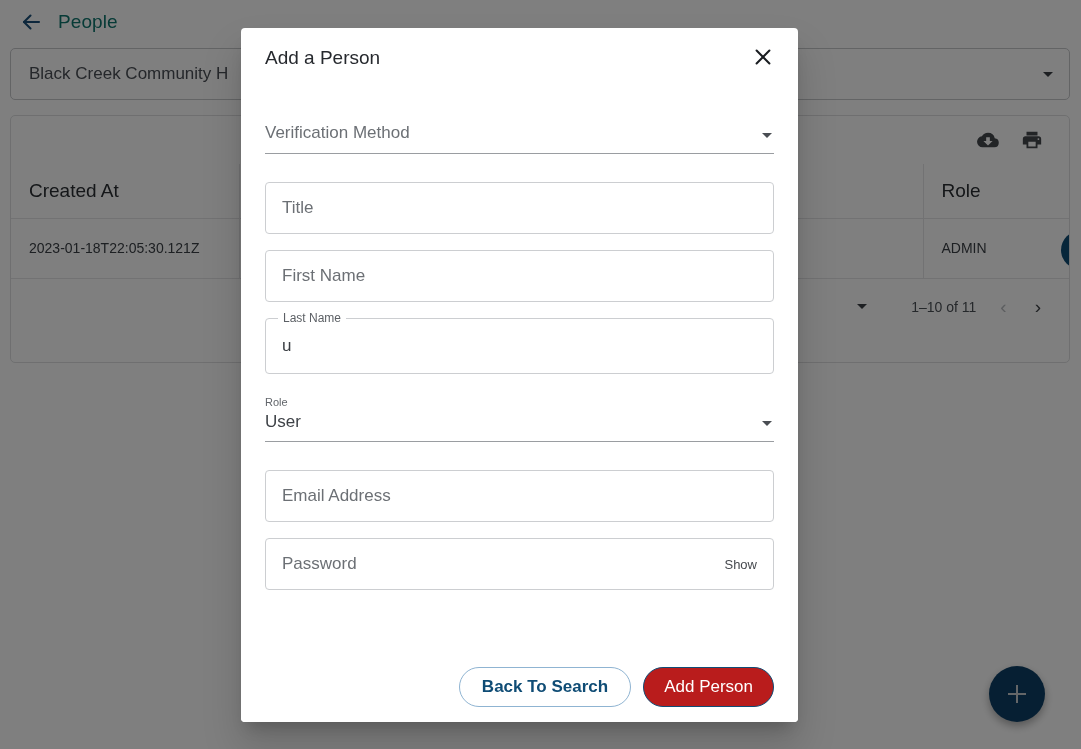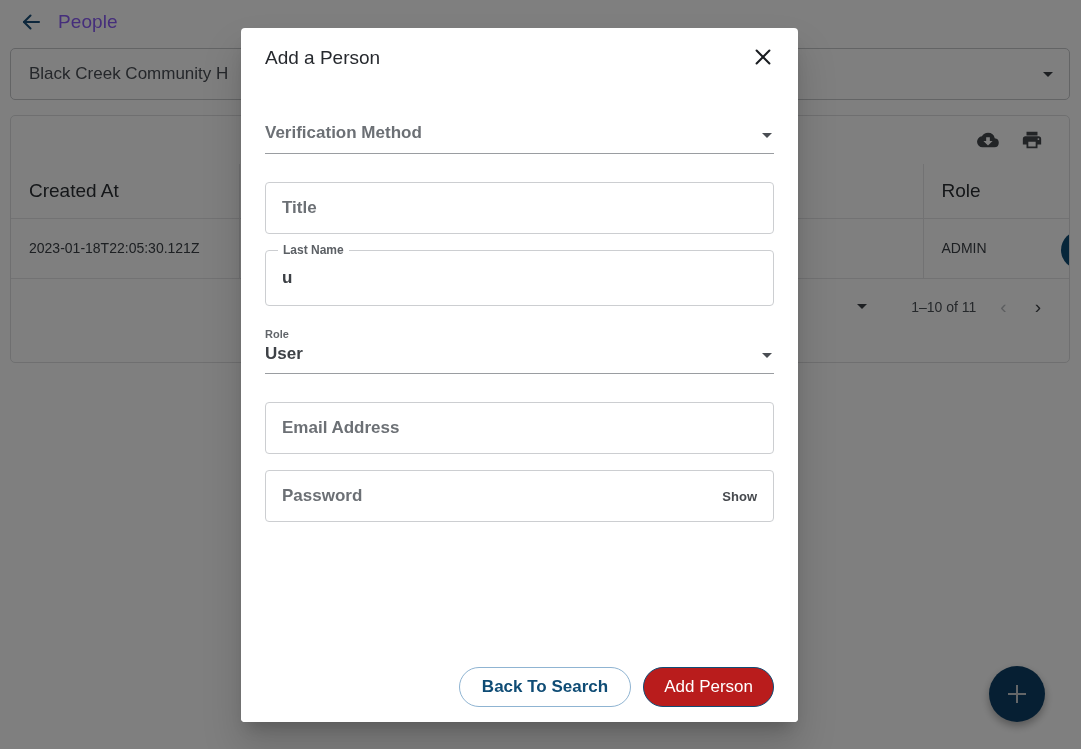--- a/index.html
+++ b/index.html
@@ -24,21 +24,21 @@
     height: 36px;
   }
   .back-arrow {
     width: 26px; height: 26px;
     display: flex; align-items: center; justify-content: center;
     color: #1b4f79;
   }
   .back-arrow svg { display: block; }
   .page-title {
     font-size: 19px;
-    color: #8b5cf6;
+    color: #0f766e;
     letter-spacing: .1px;
   }
 
   .org-select {
     position: absolute;
     left: 10px; top: 48px;
     width: 1060px; height: 52px;
     border: 1px solid #c6c8cb;
     border-radius: 5px;
     background: #fff;
@@ -200,21 +200,20 @@
     cursor: pointer;
     color: #1a1d21;
     padding: 0;
     transform: translateY(-36px);
     display: flex;
   }
   .dlg-body {
     flex: 1 1 auto;
     padding: 0 24px 6px 24px;
     overflow: hidden;
-    font-weight: bold;
   }
   .dlg-foot {
     flex: none;
     height: 64px;
     background: #fff;
     display: flex; align-items: center; justify-content: flex-end;
     gap: 12px;
     padding: 0 24px 6px 24px;
     position: relative;
     z-index: 3;
@@ -401,20 +400,23 @@
 
     <div class="select-line vm-select">
       <span class="sl-placeholder">Verification Method</span>
       <span class="sl-arrow"></span>
     </div>
 
     <div class="outlined">
       <span class="ph">Title</span>
     </div>
 
+    <div class="outlined">
+      <span class="ph">First Name</span>
+    </div>
 
 
     <div class="outlined notched">
       <span class="legend">Last Name</span>
       <span class="val">u</span>
     </div>
 
     <div class="select-line role-select">
       <span class="sl-label">Role</span>
       <span class="sl-value">User</span>

